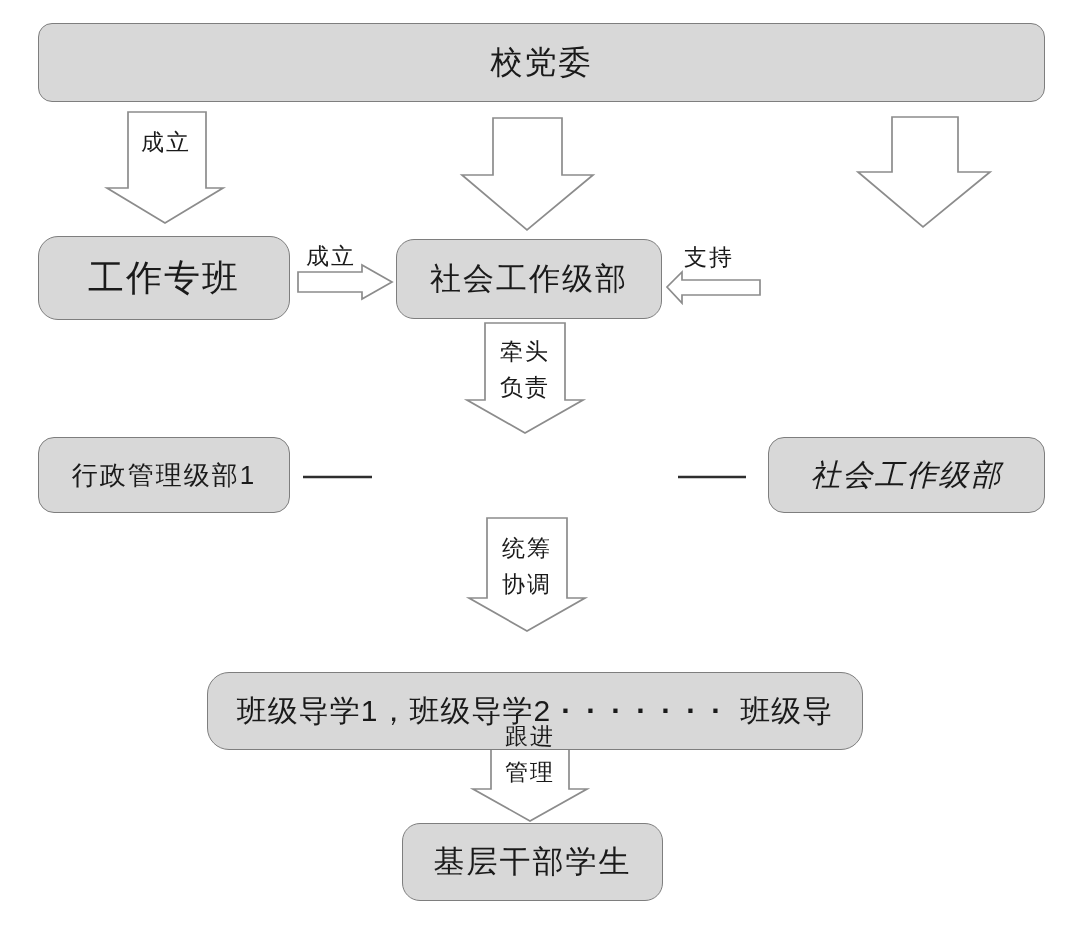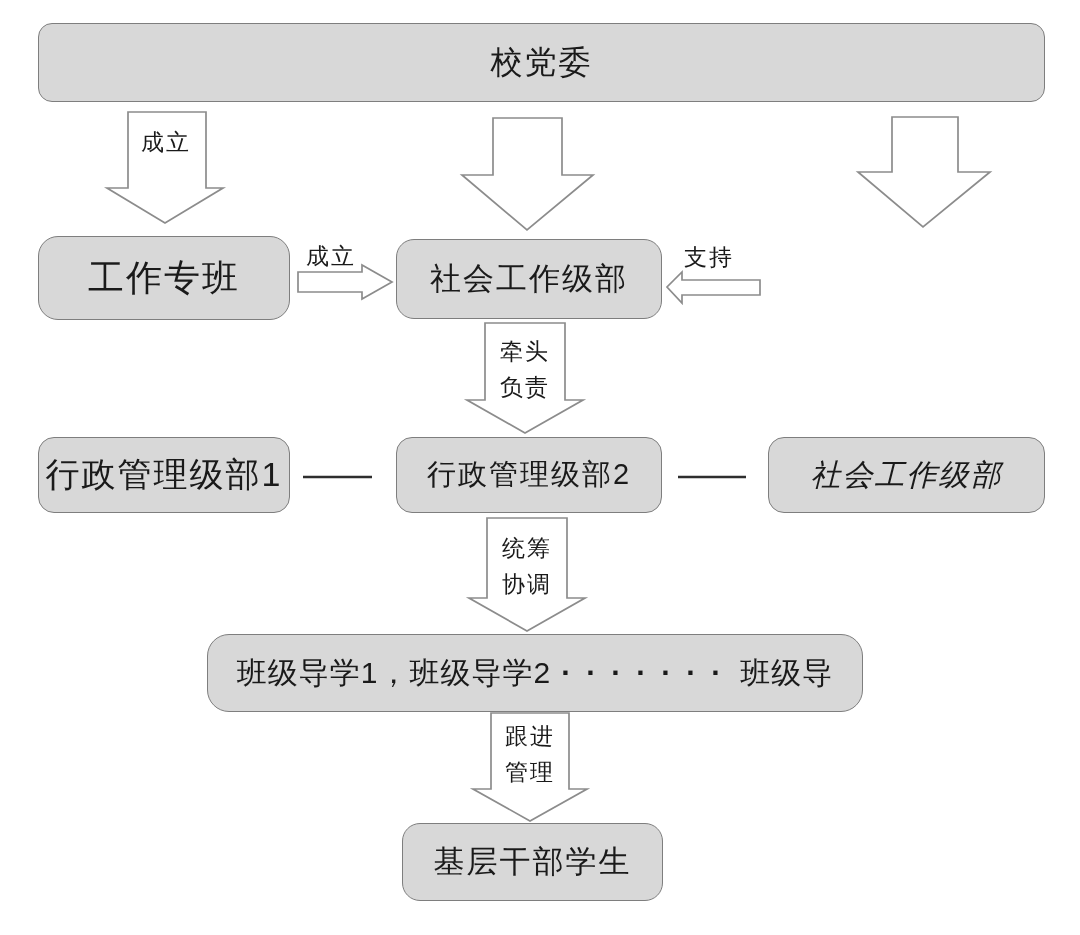--- a/index.html
+++ b/index.html
@@ -54,24 +54,24 @@
     font-weight: 500;
     letter-spacing: 2px;
     white-space: nowrap;
   }
   .node.white { background: var(--node-fill-white); }
 
   .n-party      { left: 38px;  top: 23px;  width: 1007px; height: 79px; border-radius: 14px; font-size: 32px; }
   .n-workteam   { left: 38px;  top: 236px; width: 252px;  height: 84px; border-radius: 20px; font-size: 36px; }
   .n-community  { left: 396px; top: 239px; width: 266px;  height: 80px; border-radius: 18px; font-size: 31px; }
   .n-continuing { left: 768px; top: 238px; width: 277px;  height: 84px; border-radius: 20px; font-size: 31px; }
-  .n-admin1     { left: 38px;  top: 437px; width: 252px;  height: 76px; border-radius: 16px; font-size: 34px; text-align: right; }
+  .n-admin1     { left: 38px;  top: 437px; width: 252px;  height: 76px; border-radius: 16px; font-size: 26px; text-align: right; }
   .n-admin2     { left: 396px; top: 437px; width: 266px;  height: 76px; border-radius: 16px; font-size: 29px; }
   .n-social     { left: 768px; top: 437px; width: 277px;  height: 76px; border-radius: 16px; font-size: 30px; font-style: italic; }
-  .n-tutors     { left: 207px; top: 634px; width: 656px;  height: 78px; border-radius: 22px; font-size: 30px; letter-spacing: 1px; }
+  .n-tutors     { left: 207px; top: 672px; width: 656px;  height: 78px; border-radius: 22px; font-size: 30px; letter-spacing: 1px; }
   .n-students   { left: 402px; top: 823px; width: 261px;  height: 78px; border-radius: 18px; font-size: 31px; }
 
   .n-tutors .dots {
     letter-spacing: 15px;
     padding: 0 4px 0 10px;
     font-weight: 700;
   }
 
   .elabel {
     position: absolute;
@@ -116,21 +116,20 @@
 
   <div class="node n-party">校党委</div>
 
   <div class="node n-workteam">工作专班</div>
 
   <div class="node n-community">社会工作级部</div>
 
 
   <div class="node n-admin1">行政管理级部1</div>
 
-  <div class="node n-admin2">行政管理级部2</div>
 
   <div class="node n-social">社会工作级部</div>
 
   <div class="node n-tutors">
     <span>班级导学1，班级导学2</span>
       <span class="dots">·······</span>
       <span>班级导</span>
   </div>
 
   <div class="node n-students">基层干部学生</div>

